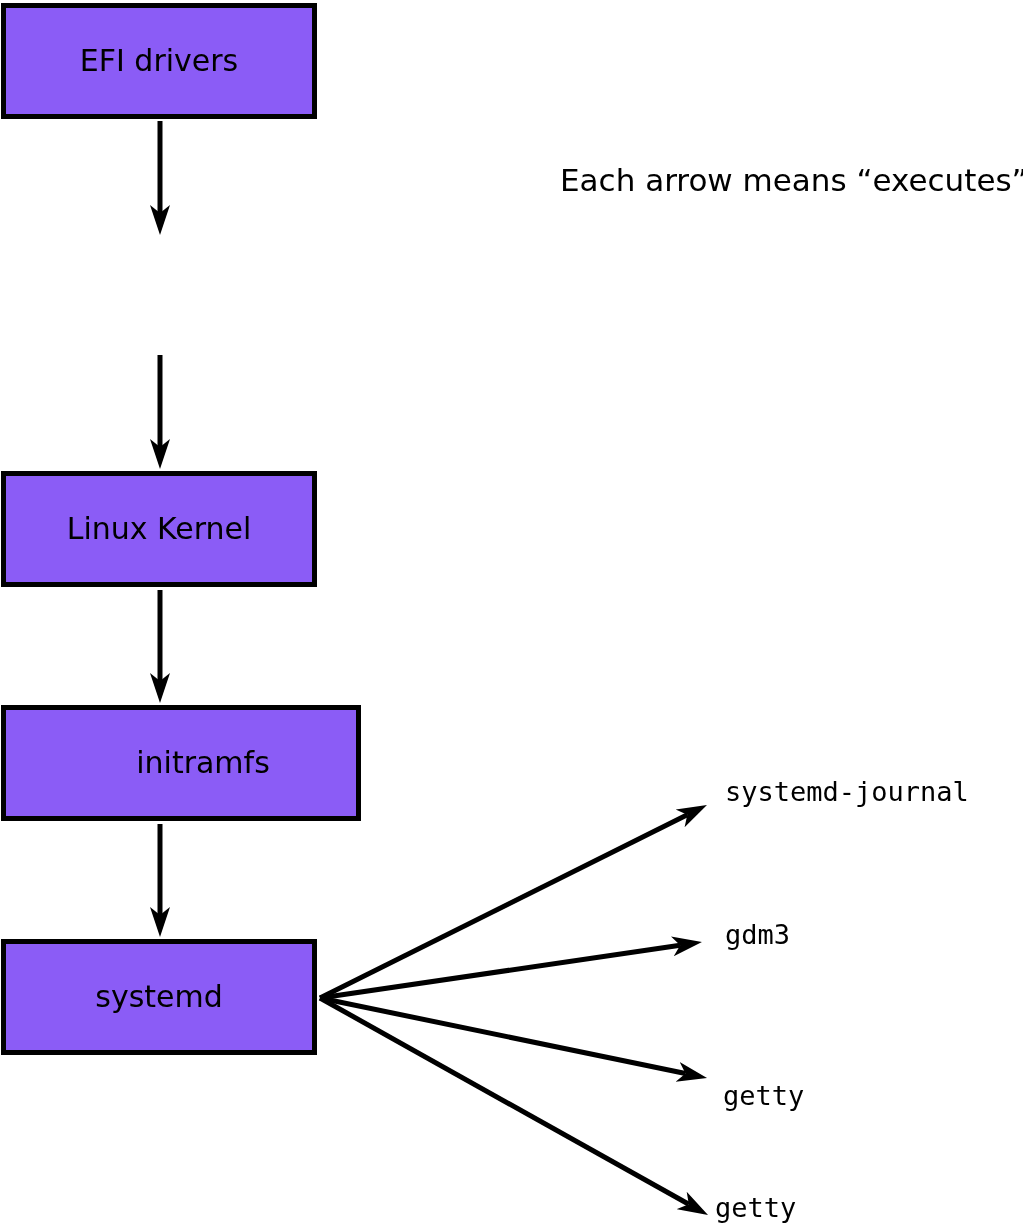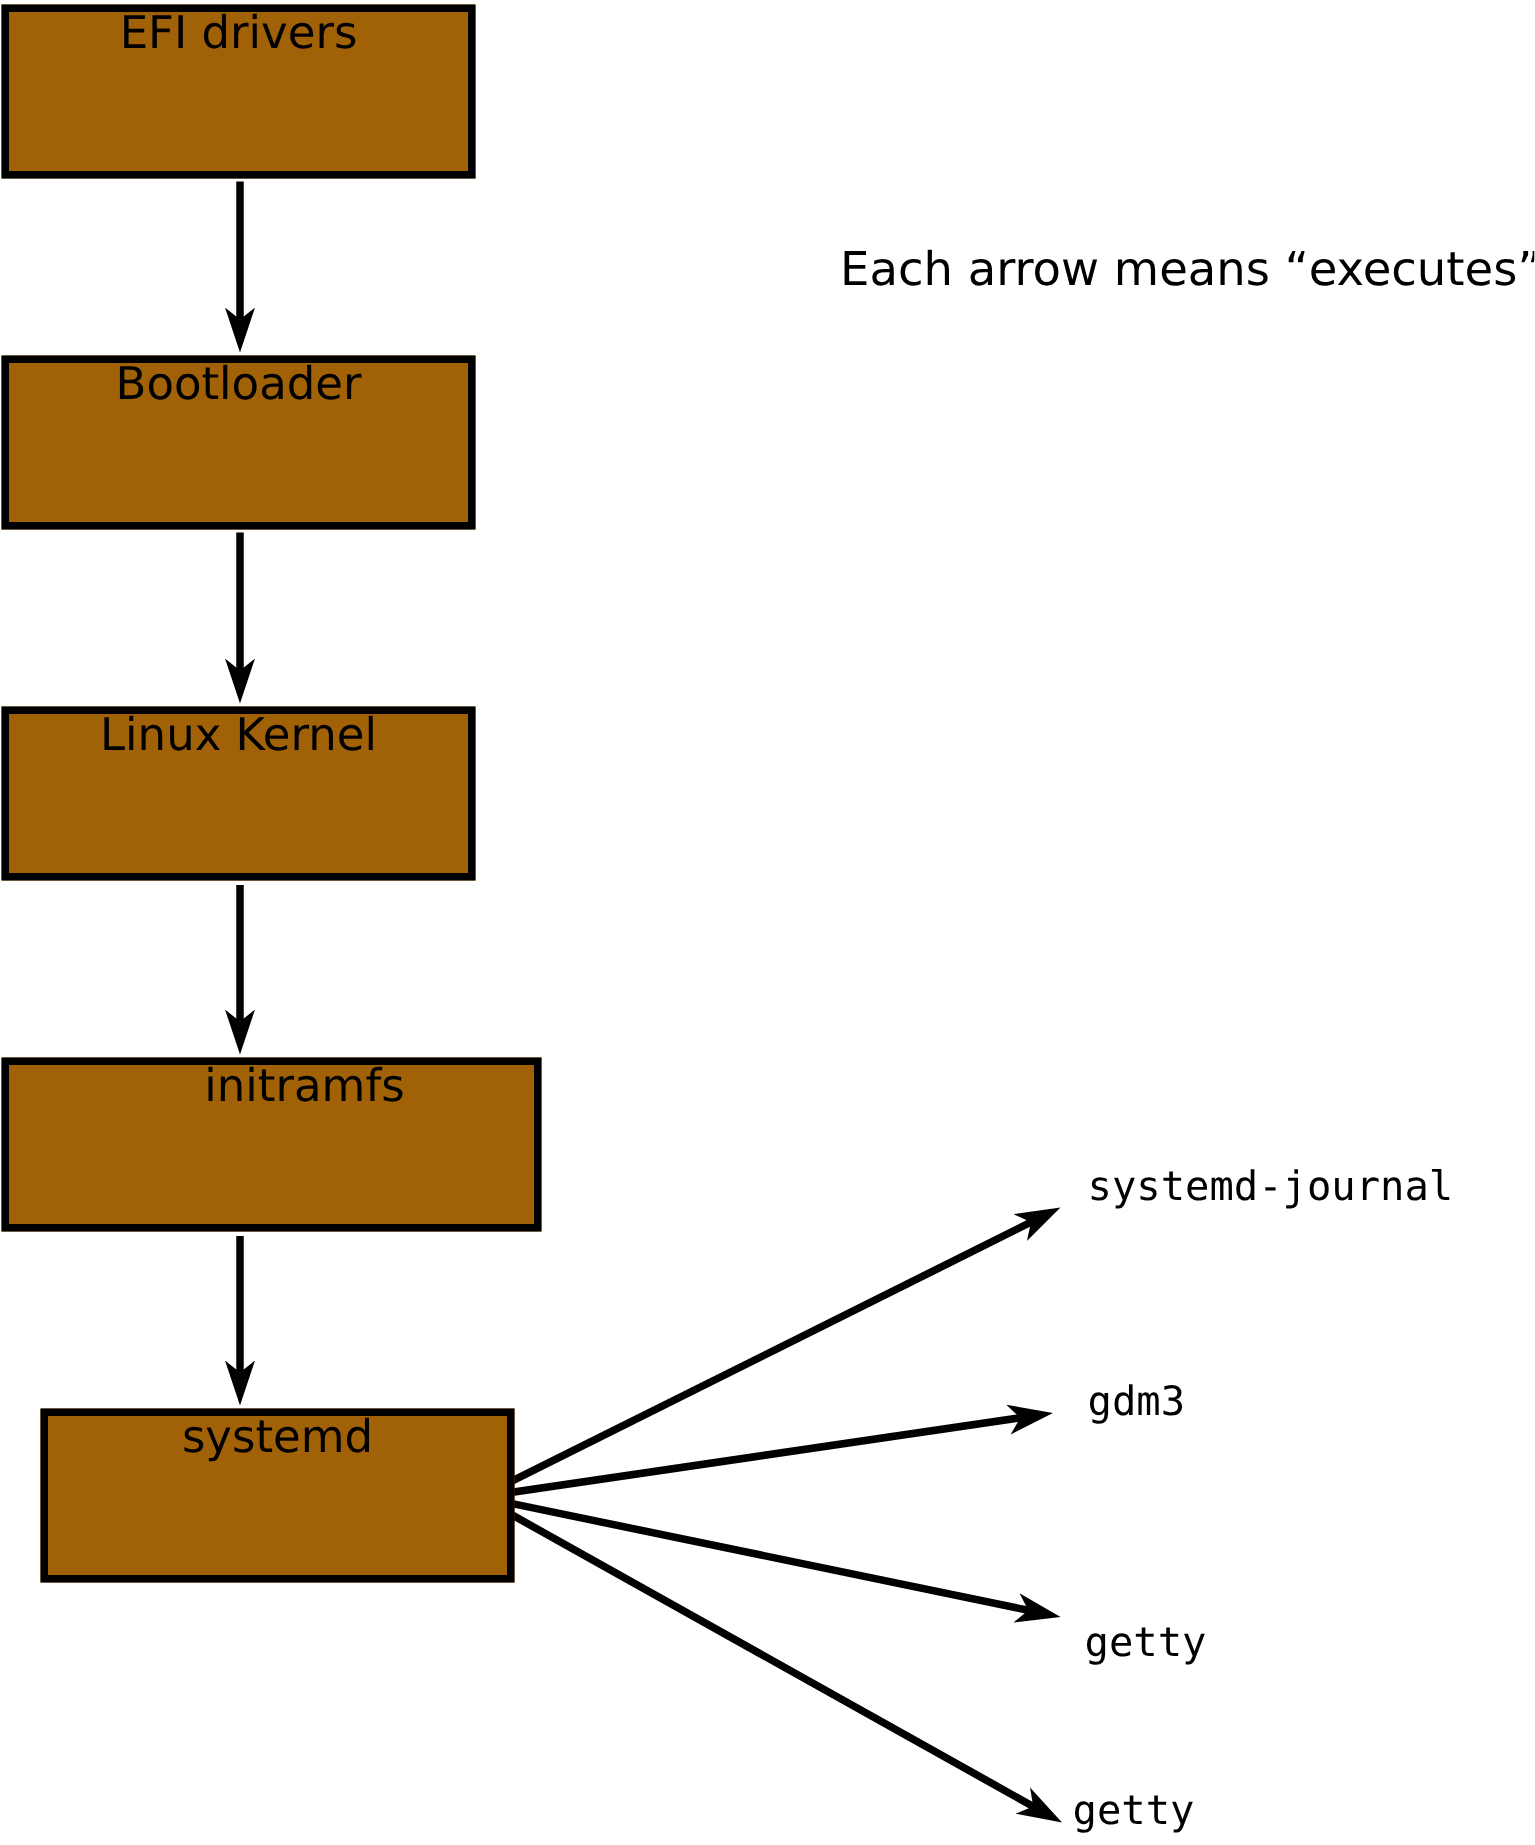--- a/index.html
+++ b/index.html
@@ -22,33 +22,33 @@
     top: 0;
     width: 1023px;
     height: 1230px;
   }
   .node-box {
     position: absolute;
     left: 1px;
     width: 306px;
     height: 106px;
     border: 5px solid #000000;
-    background: #a16207;
+    background: #8b5cf6;
     display: flex;
-    align-items: flex-start;
+    align-items: center;
     justify-content: center;
     font-size: 30px;
     line-height: 1;
     box-sizing: content-box;
   }
   .node-box.efi        { top: 3px;   }
   .node-box.bootloader { top: 237px; }
   .node-box.kernel     { top: 471px; }
   .node-box.initramfs  { top: 705px; padding-left: 44px; }
-  .node-box.systemd    { top: 939px; margin-left: 26px; }
+  .node-box.systemd    { top: 939px; }
   .proc-label {
     position: absolute;
     font-family: "DejaVu Sans Mono", monospace;
     font-size: 27px;
     line-height: 38px;
     white-space: nowrap;
   }
   .proc-label.journal { left: 725px; top: 773px;  }
   .proc-label.gdm3    { left: 725px; top: 916px;  }
   .proc-label.getty   { left: 723px; top: 1053px; margin-top: 24px; }
@@ -81,23 +81,20 @@
 
     <line x1="320" y1="998" x2="687.3" y2="814.8" stroke="#000000" stroke-width="5" marker-end="url(#head)"></line>
     <line x1="320" y1="998" x2="680.2" y2="945.2" stroke="#000000" stroke-width="5" marker-end="url(#head)"></line>
     <line x1="320" y1="998" x2="685.5" y2="1073.5" stroke="#000000" stroke-width="5" marker-end="url(#head)"></line>
     <line x1="320" y1="998" x2="688.8" y2="1204.3" stroke="#000000" stroke-width="5" marker-end="url(#head)"></line>
   </svg>
 
   <div class="node-box efi">
     <span>EFI drivers</span>
   </div>
-  <div class="node-box bootloader">
-    <span>Bootloader</span>
-  </div>
   <div class="node-box kernel">
     <span>Linux Kernel</span>
   </div>
   <div class="node-box initramfs">
     <span>initramfs</span>
   </div>
   <div class="node-box systemd">
     <span>systemd</span>
   </div>
 

